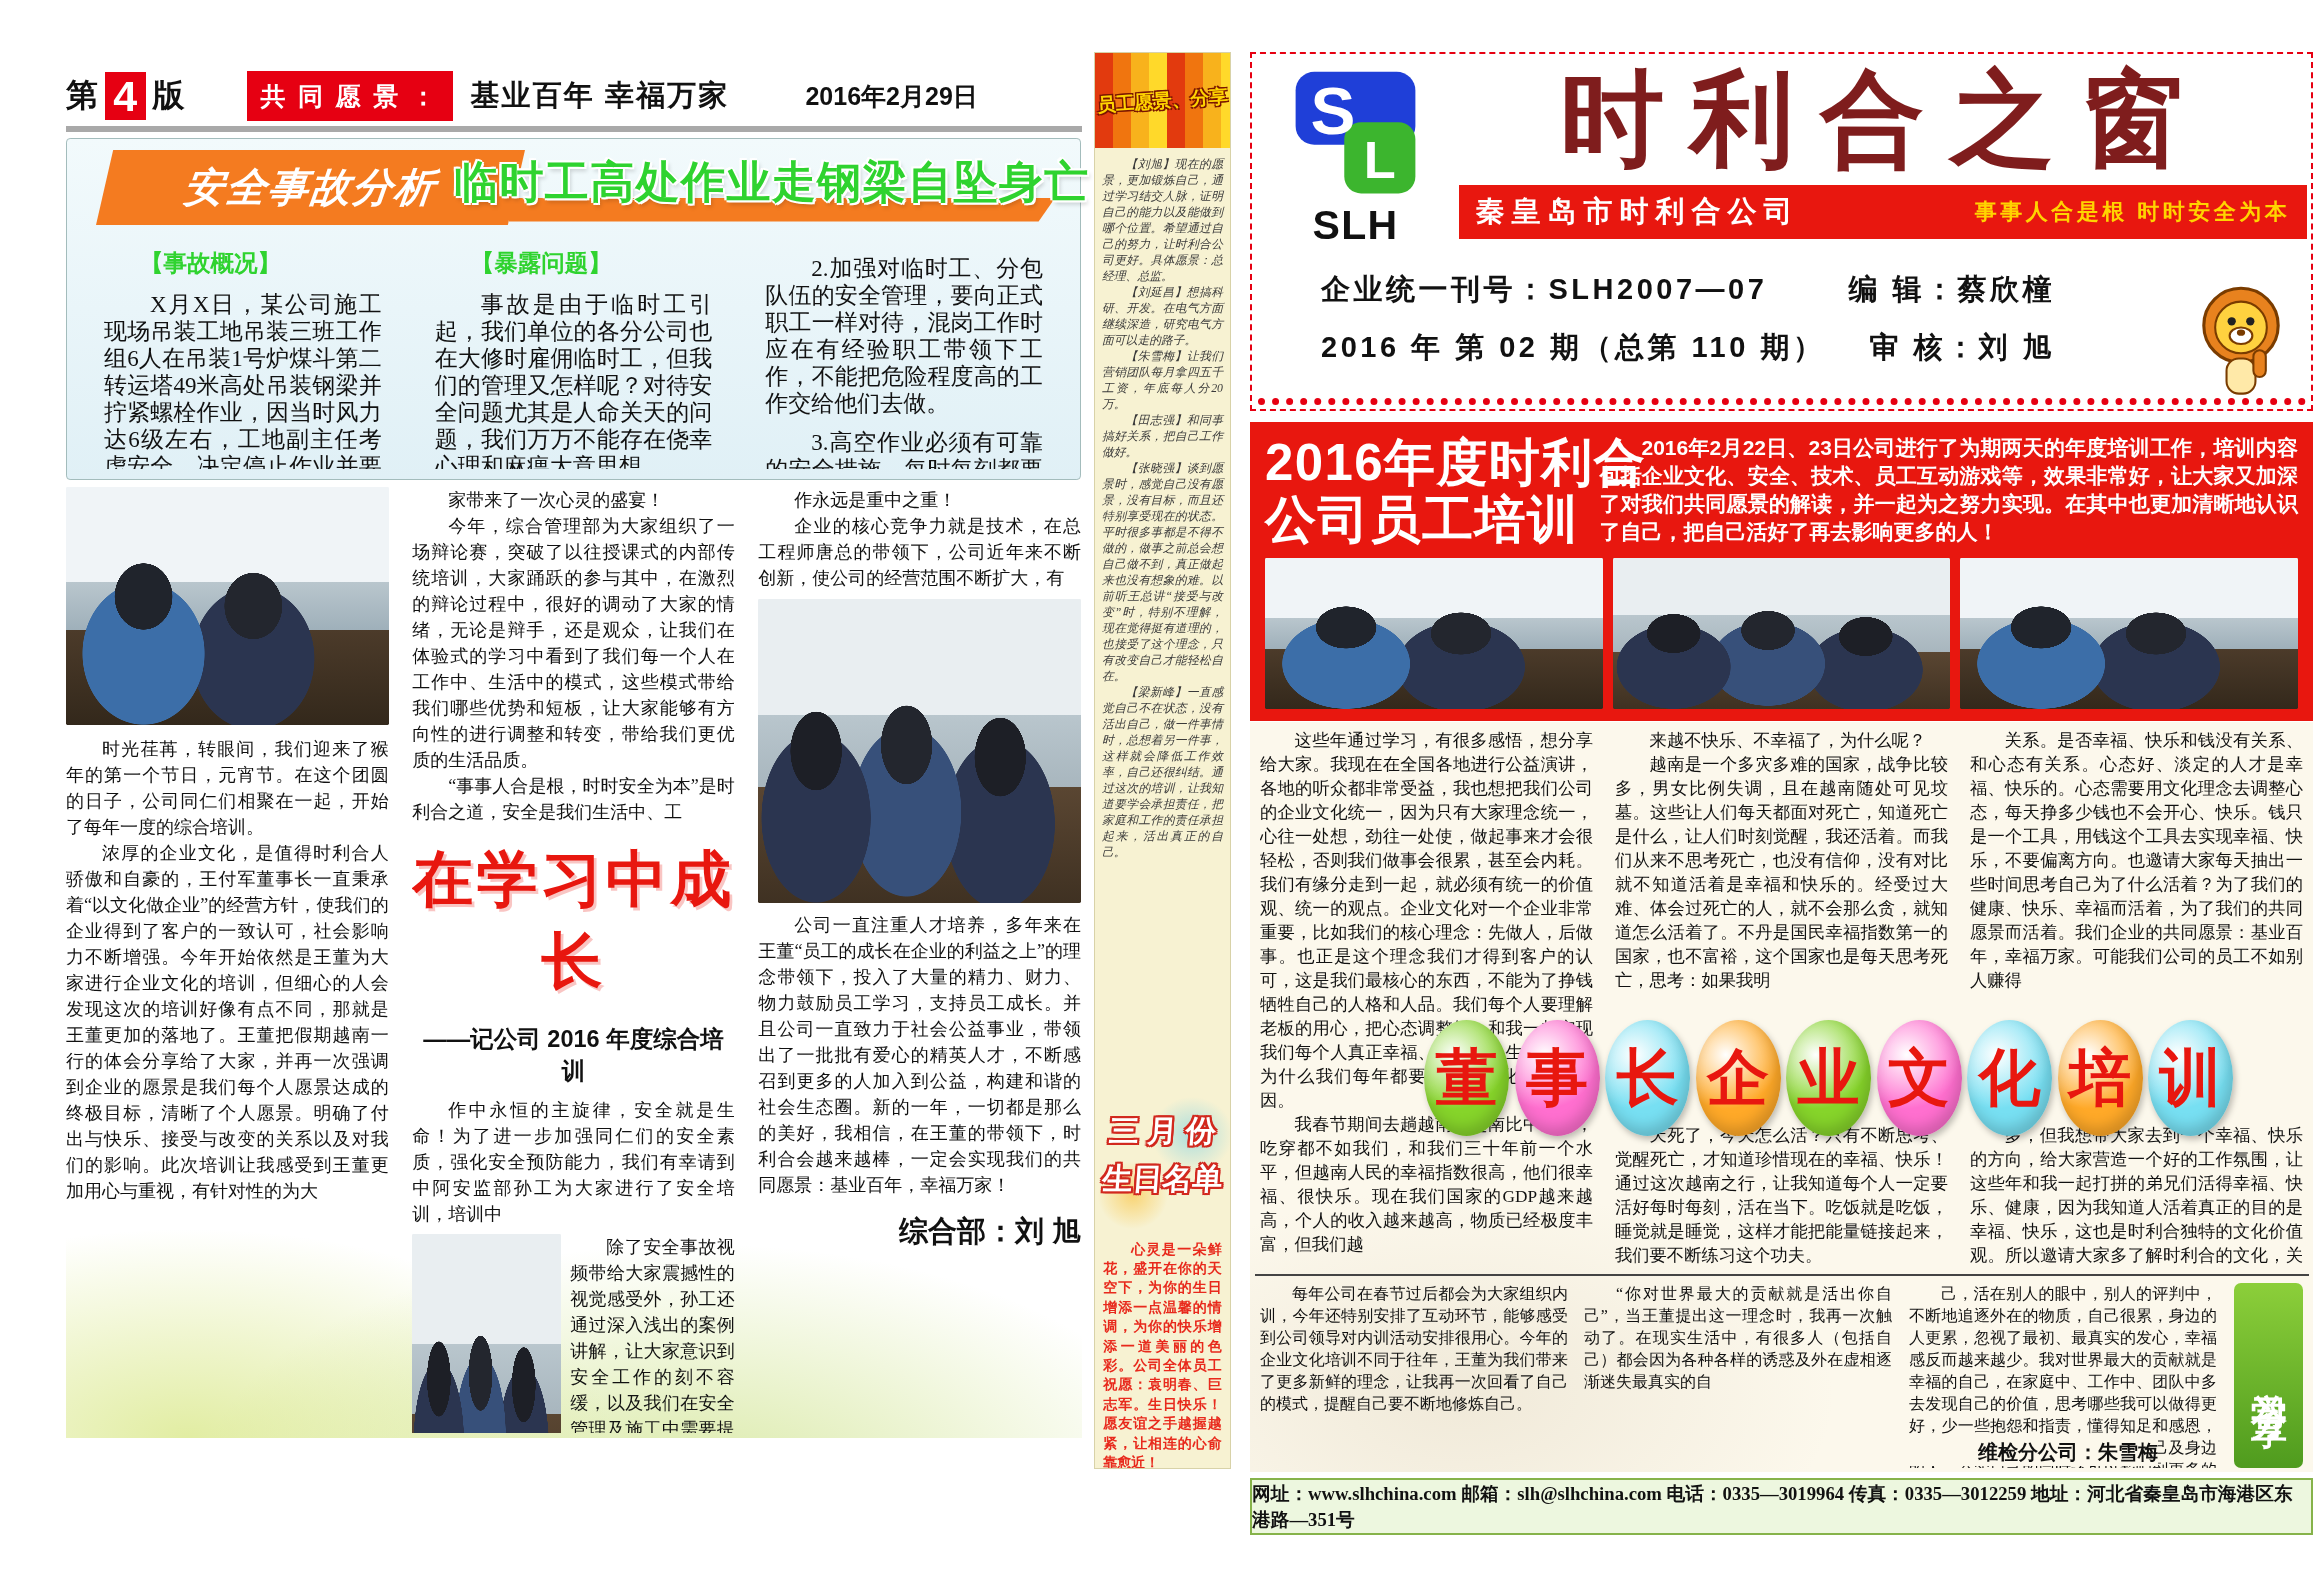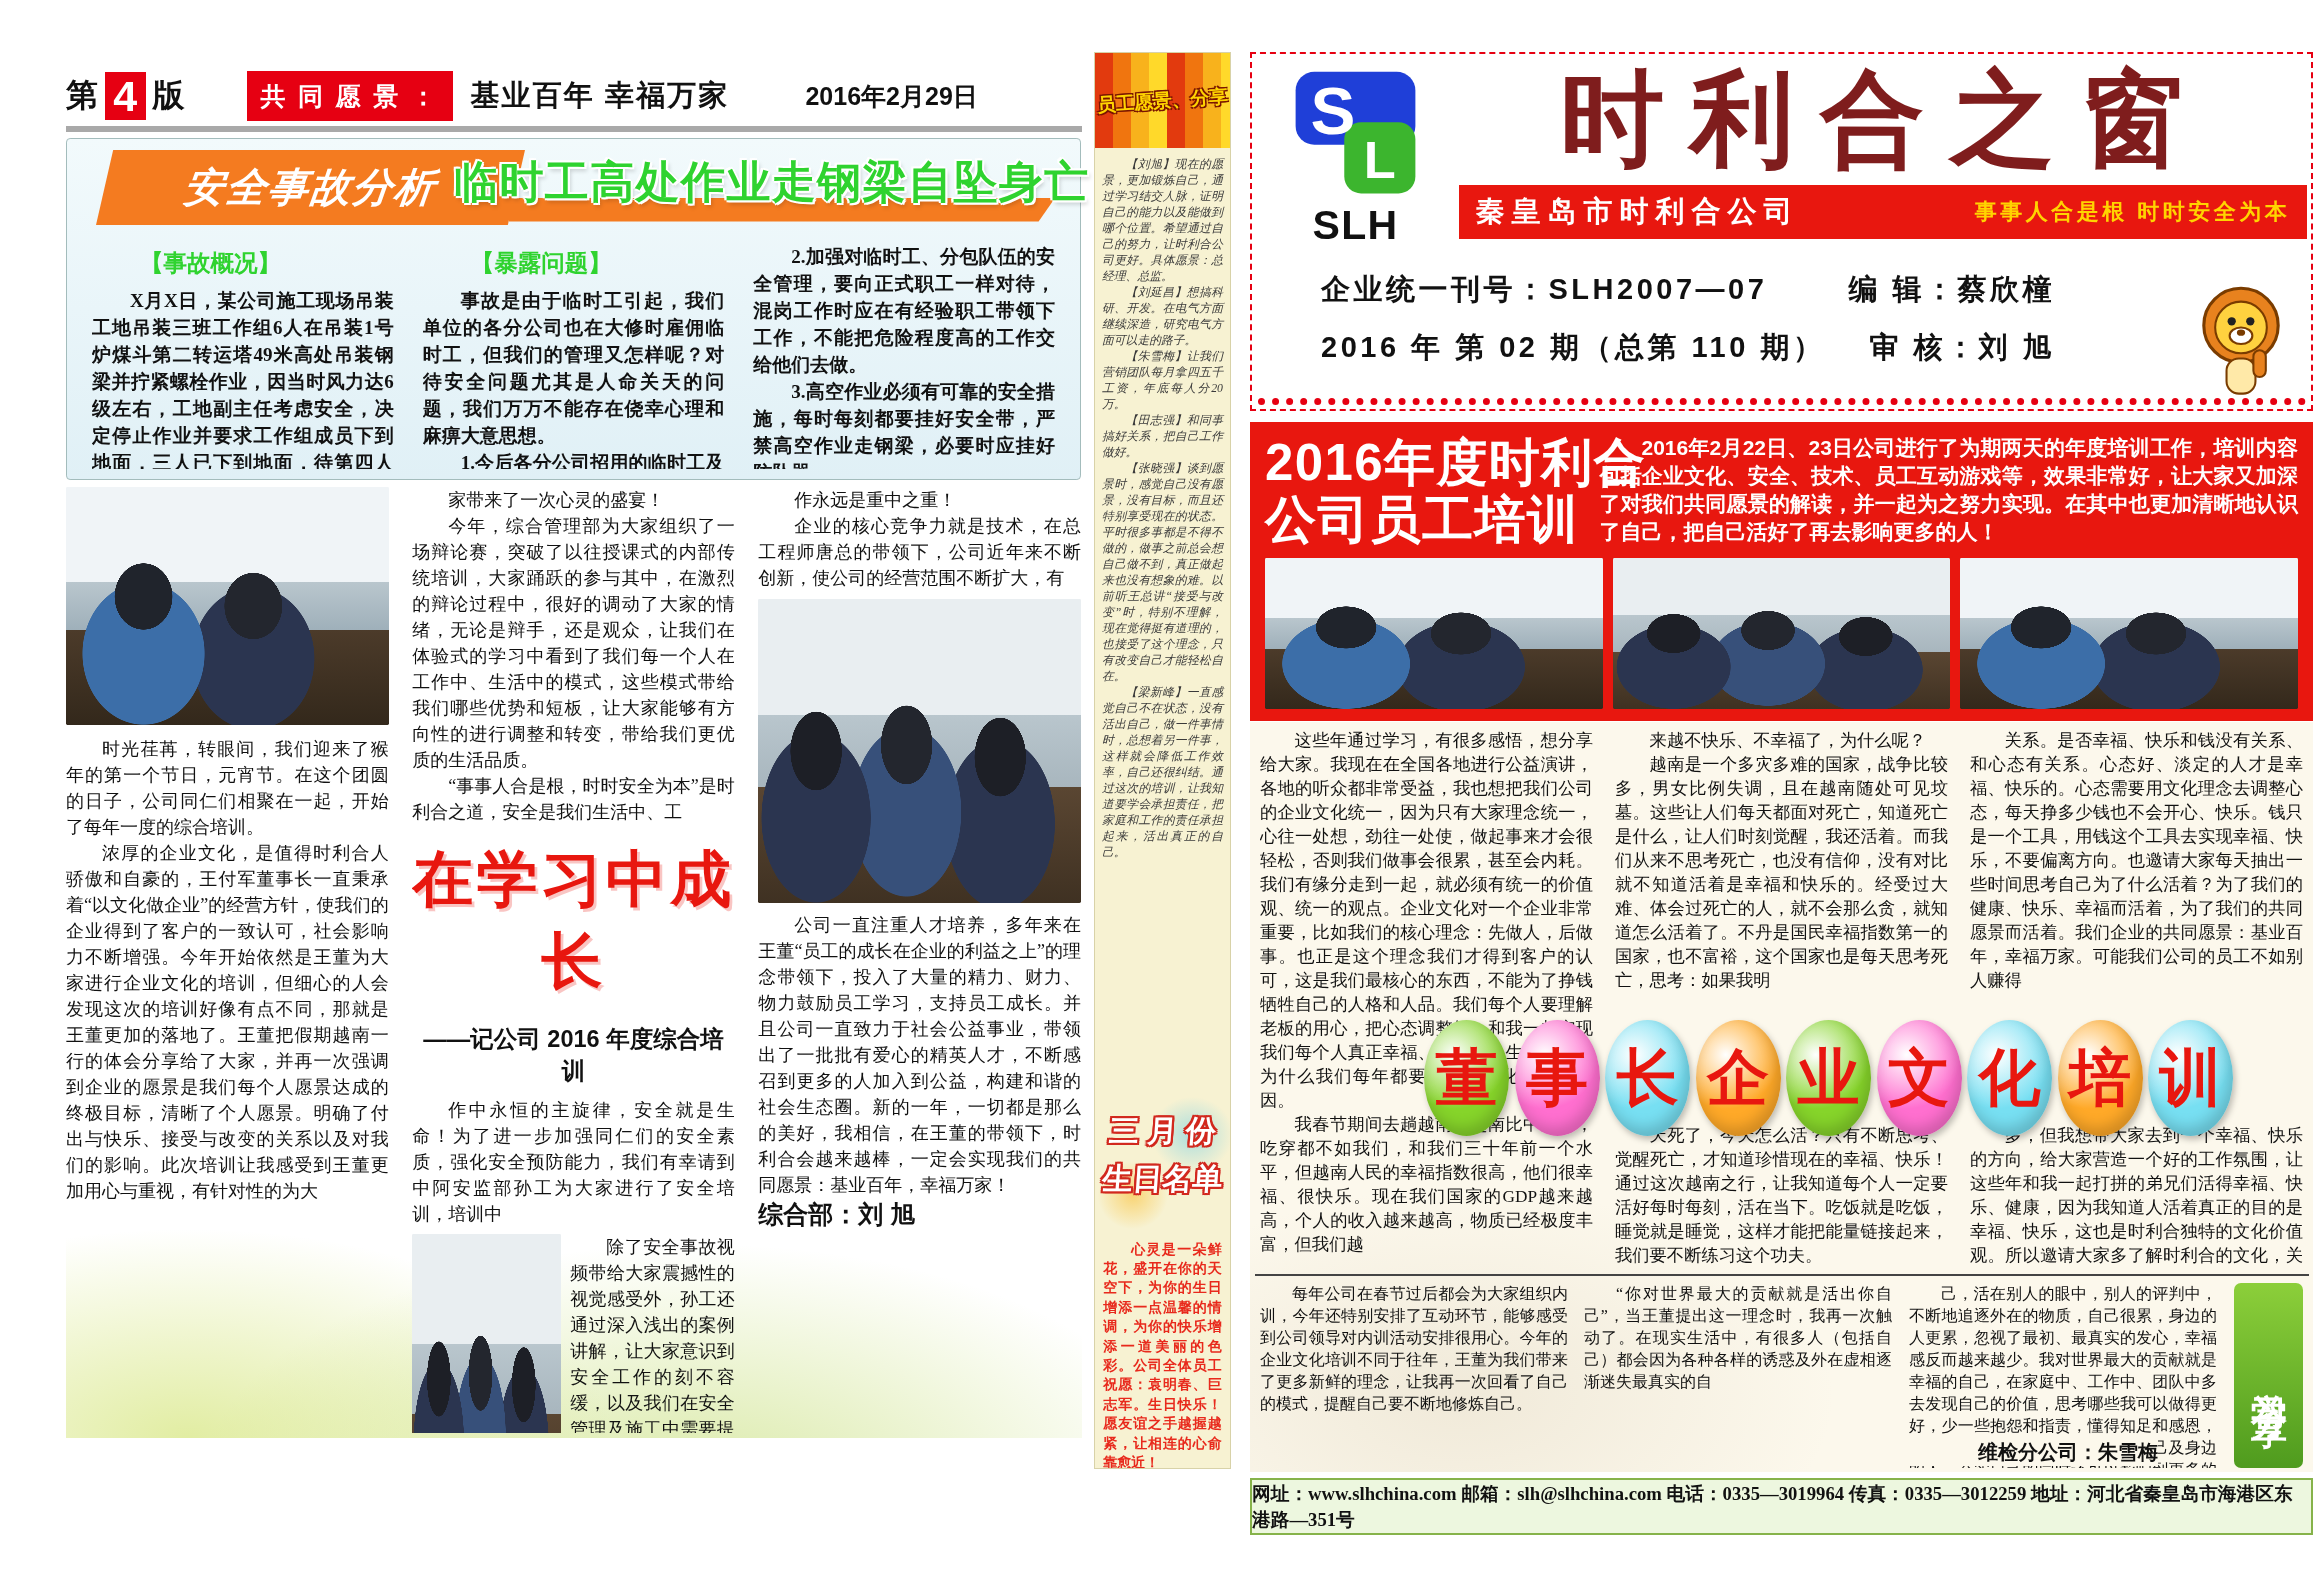--- a/index.html
+++ b/index.html
@@ -20,21 +20,21 @@
   
   #safety{left:66px;top:138px;width:1015px;height:342px;border:1.4px solid #a3bcbc;border-radius:4.1px;background:linear-gradient(180deg,#f2fafc,#e0f0f6);box-sizing:border-box;}
   .safety-banner{position:absolute;left:29px;top:11px;width:429px;height:75px;background:#f47b20;clip-path:polygon(4% 0,100% 0,96% 100%,0 100%);display:flex;align-items:center;justify-content:center;}
   .safety-banner-tail{position:absolute;left:442px;top:59px;width:546px;height:23.5px;background:#f47b20;clip-path:polygon(0 0,100% 0,97% 100%,0 100%);}
   .safety-tag{color:#fff;font-style:italic;font-weight:bold;font-size:40px;font-family:"Liberation Sans",sans-serif;transform:skew(-6deg);letter-spacing:2.1px;}
   .safety-headline{position:absolute;left:387px;top:14px;width:622px;font-size:44px;font-weight:900;color:#2fd32f;font-family:"Liberation Sans",sans-serif;white-space:nowrap;letter-spacing:1.4px;
     text-shadow:-2.1px 0 #fff,2.1px 0 #fff,0 -2.1px #fff,0 2.1px #fff,2.1px 2.1px #fff,-2.1px -2.1px #fff,2.8px 3.5px 4.1px rgba(0,0,0,.18);}
   .safety-cols{position:absolute;left:25px;right:25px;top:104px;bottom:9.7px;display:flex;gap:29px;}
   .scol{flex:1;overflow:hidden;}
   .green-head{color:#2fd32f;font-weight:bold;font-family:"Liberation Sans",sans-serif;font-size:23.5px;margin:4.1px 0 8.3px 48px;}
-  .sp{font-size:19px;line-height:27px;text-align:justify;text-indent:2em;word-break:break-all;margin:0;font-weight:bold;}
+  .sp{font-size:23px;line-height:27px;text-align:justify;text-indent:2em;word-break:break-all;margin:12px;}
 
   
   #grass{left:66px;top:1189px;width:1016px;height:249px;z-index:0;
     background:radial-gradient(60% 120% at 12% 100%,rgba(196,219,70,.50),transparent 70%),
                radial-gradient(70% 140% at 62% 120%,rgba(166,204,44,.42),transparent 70%);}
   #training{left:66px;top:487px;width:1015px;height:946px;display:flex;gap:23.5px;z-index:1;}
   .tcol{flex:1;overflow:hidden;position:relative;}
   .tp{font-size:18px;line-height:26px;text-align:justify;text-indent:2em;word-break:break-all;margin:0;}
   .photo{background-color:#9fb0ba;border-radius:1.4px;
     background-image:
@@ -52,21 +52,21 @@
       radial-gradient(ellipse 9% 14% at 58% 50%,#23262e 99%,transparent),
       radial-gradient(ellipse 19% 30% at 58% 72%,#2b3550 99%,transparent),
       linear-gradient(180deg,#f0f4f7 0%,#f0f4f7 40%,#b9c6cd 40%,#9fb0ba 60%,#4c3b2a 60%,#33281b 100%);}
   #photo1{height:238px;margin-bottom:11px;}
   #photo2{width:46%;height:290px;}
   #photo3{height:304px;margin:8.3px 0;}
   .t-headline{color:#e8170f;font-family:"Liberation Sans",sans-serif;font-weight:900;font-size:61px;letter-spacing:3.5px;text-align:center;margin:14px 0 20px;text-shadow:2.8px 2.8px 0 rgba(232,23,15,.25);}
   .t-subtitle{font-weight:bold;font-size:23.5px;text-align:center;font-family:"Liberation Sans",sans-serif;margin:0 0 9.7px;}
   .photo-row{display:flex;gap:9.7px;margin-top:7px;}
   .photo-row .narrow{flex:1;}
-  .t-sign{font-weight:bold;font-size:25px;text-align:left;font-family:"Liberation Sans",sans-serif;}
+  .t-sign{font-weight:bold;font-size:29px;text-align:right;margin-top:14px;font-family:"Liberation Sans",sans-serif;}
 
   
   #strip{left:1094px;top:52px;width:137px;height:1417px;background:#f7f2d2;border:0.7px solid #d8d2a8;box-sizing:border-box;overflow:hidden;}
   .strip-head{height:95px;background:repeating-linear-gradient(90deg,#e23a0e 0 18px,#f0750f 18px 36px,#f8b21c 36px 54px,#ffd92a 54px 72px);display:flex;align-items:center;justify-content:center;}
   .strip-head span{font-family:"Liberation Sans",sans-serif;font-weight:900;font-size:18.7px;color:#ffd400;transform:rotate(-4deg);
     text-shadow:1.4px 1.4px 0 #7a1500,-1.4px -1.4px 0 #7a1500,1.4px -1.4px 0 #7a1500,-1.4px 1.4px 0 #7a1500;}
   .strip-body{padding:8.3px 7px 2.8px;height:948px;overflow:hidden;box-sizing:border-box;}
   .stp{font-size:11.8px;line-height:16px;text-indent:2em;text-align:justify;word-break:break-all;color:#3a3a3a;font-style:italic;margin:0;}
   .bday-head{height:138px;text-align:center;padding-top:11px;box-sizing:border-box;
     background:radial-gradient(42% 38% at 72% 28%,rgba(110,205,230,.55),transparent 72%),

